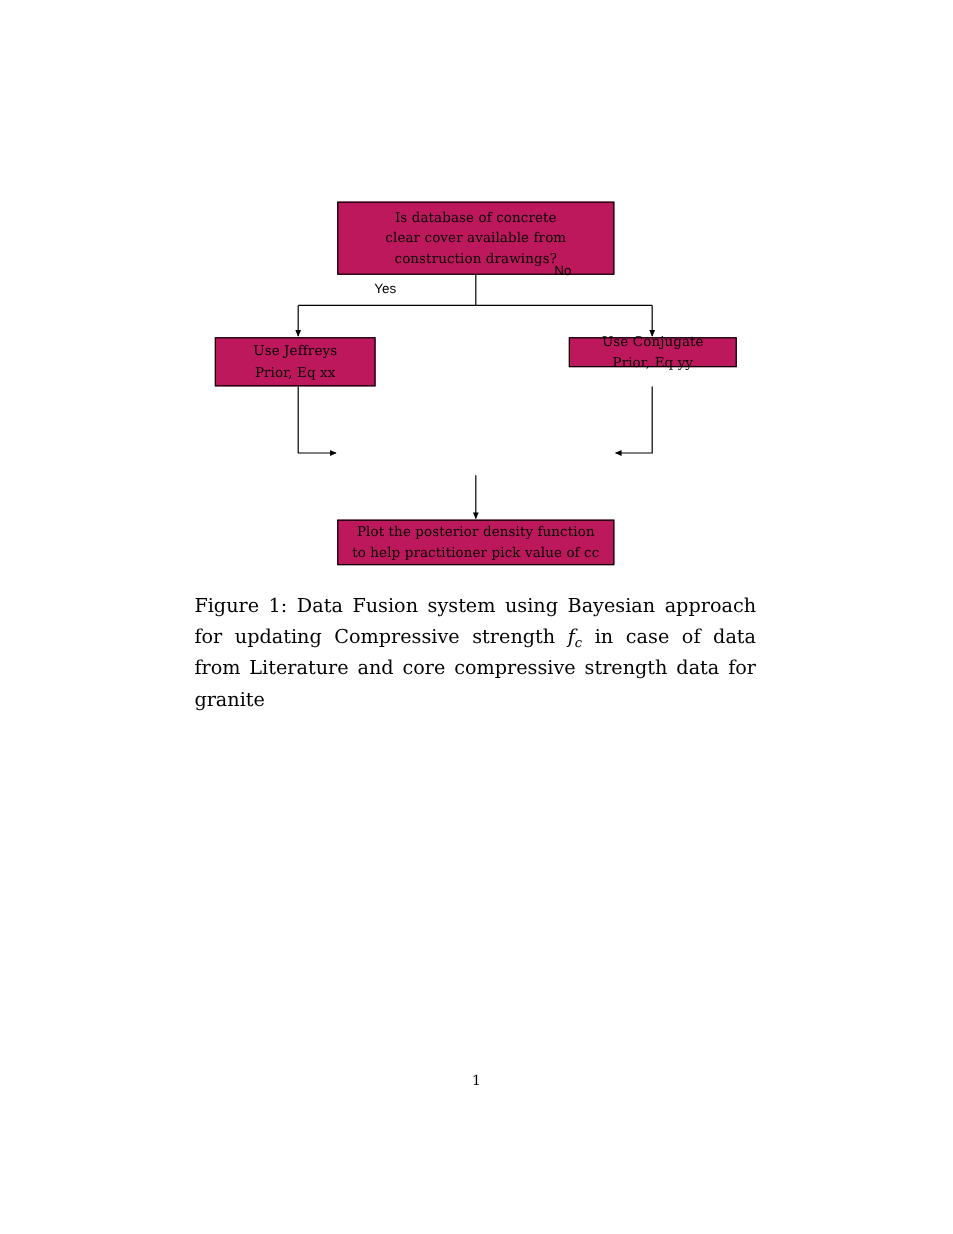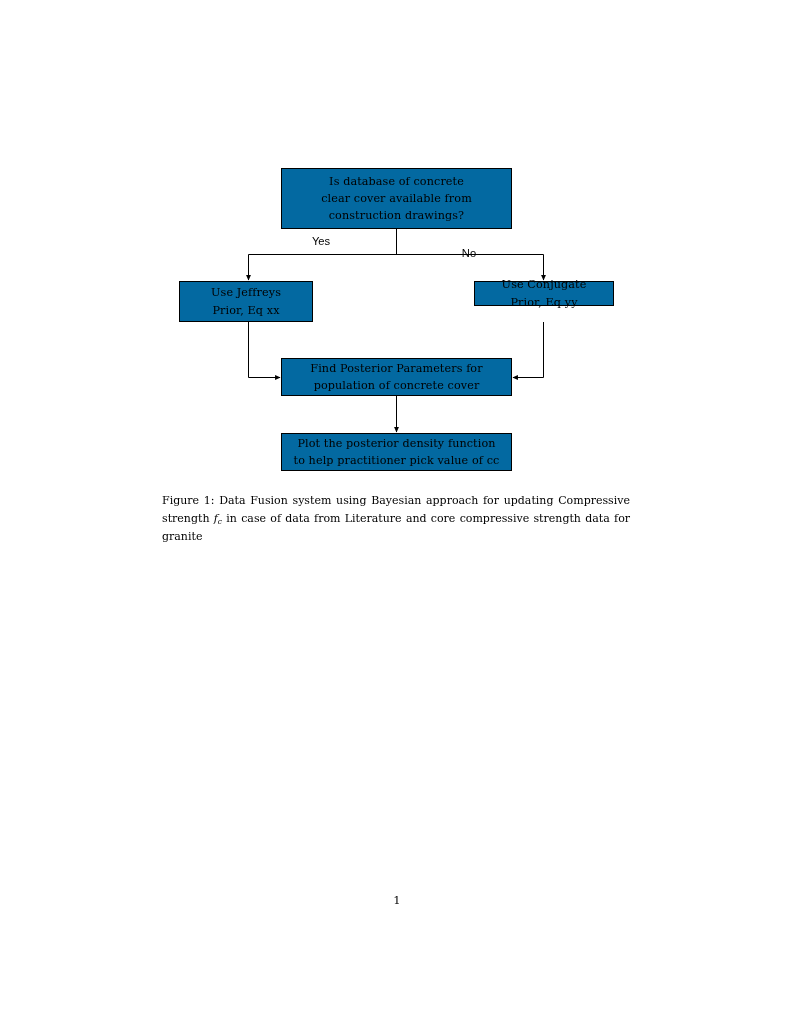--- a/index.html
+++ b/index.html
@@ -32,21 +32,21 @@
     left: 0;
     top: 0;
     width: 794px;
     height: 490px;
   }
 
   .node {
     position: absolute;
     box-sizing: border-box;
     border: 1px solid #000000;
-    background: #0369a1;
+    background: #be185d;
     display: flex;
     flex-direction: column;
     align-items: center;
     justify-content: center;
     font-family: "DejaVu Serif", "Liberation Serif", serif;
     font-size: 11.2px;
     line-height: 1.52;
     color: #000000;
     text-align: center;
     white-space: nowrap;
@@ -63,30 +63,30 @@
   .edge-label {
     position: absolute;
     font-family: Liberation Sans, sans-serif;
     font-size: 11.2px;
     color: #000000;
     text-align: center;
     white-space: nowrap;
     transform: translateX(-50%);
   }
   #label-yes { left: 321px; top: 235px; }
-  #label-no  { left: 469px; top: 247px; }
+  #label-no  { left: 469px; top: 220px; }
 
   
   #caption {
     position: absolute;
     left: 162px;
     top: 492px;
     width: 468px;
     font-family: "DejaVu Serif", "Liberation Serif", serif;
-    font-size: 11px;
+    font-size: 16px;
     line-height: 1.62;
     color: #000000;
     text-align: justify;
     text-justify: inter-word;
   }
   .mathvar {
     font-style: italic;
     font-family: "DejaVu Serif", "Liberation Serif", serif;
   }
   .mathvar sub {
@@ -147,24 +147,20 @@
     <div class="node" id="node-jeffreys">
       <span class="ln">Use Jeffreys</span>
       <span class="ln">Prior, Eq xx</span>
     </div>
 
     <div class="node" id="node-conjugate">
       <span class="ln">Use Conjugate</span>
       <span class="ln">Prior, Eq yy</span>
     </div>
 
-    <div class="node" id="node-posterior">
-      <span class="ln">Find Posterior Parameters for</span>
-      <span class="ln">population of concrete cover</span>
-    </div>
 
     <div class="node" id="node-plot">
       <span class="ln">Plot the posterior density function</span>
       <span class="ln">to help practitioner pick value of cc</span>
     </div>
 
     <div class="edge-label" id="label-yes">Yes</div>
     <div class="edge-label" id="label-no">No</div>
 
   </div>

